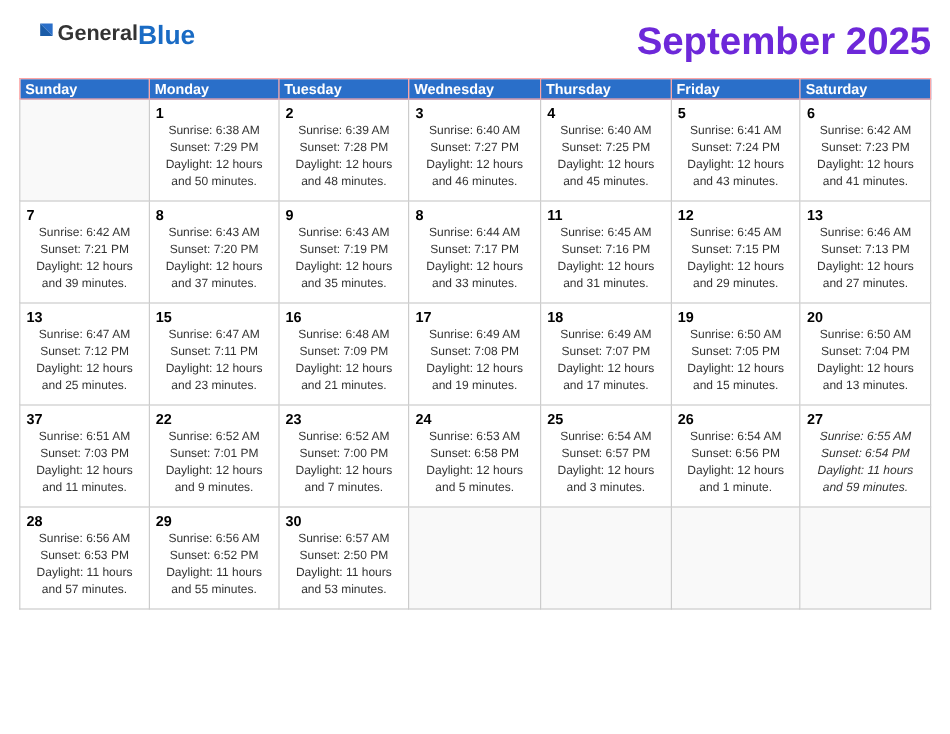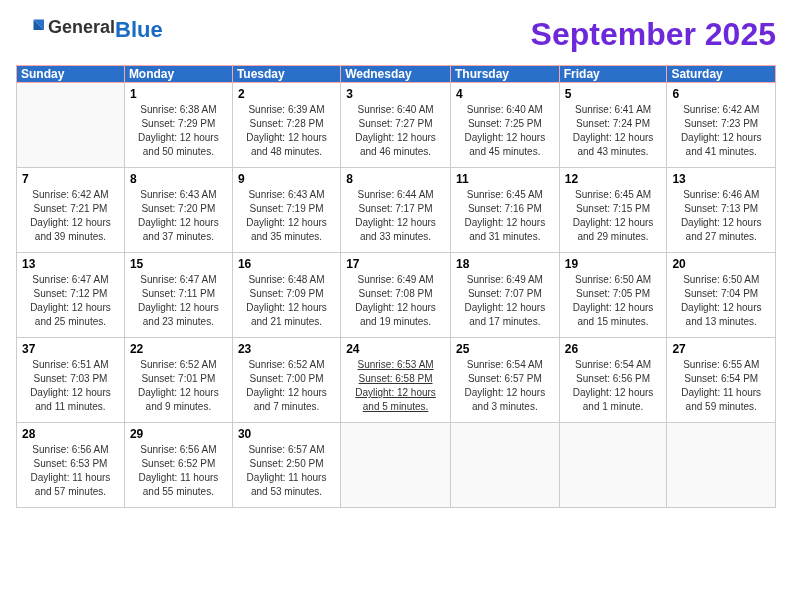--- a/index.html
+++ b/index.html
@@ -287,42 +287,42 @@
         </td>
         <td>
           <span class="day-num">23</span>
           <div class="day-info" style="white-space: pre-line;">Sunrise: 6:52 AM
 Sunset: 7:00 PM
 Daylight: 12 hours
 and 7 minutes.</div>
         </td>
         <td>
           <span class="day-num">24</span>
-          <div class="day-info" style="white-space: pre-line; text-decoration: underline;">Sunrise: 6:53 AM
+          <div class="day-info" style="white-space: pre-line;">Sunrise: 6:53 AM
 Sunset: 6:58 PM
 Daylight: 12 hours
 and 5 minutes.</div>
         </td>
         <td>
           <span class="day-num">25</span>
           <div class="day-info" style="white-space: pre-line;">Sunrise: 6:54 AM
 Sunset: 6:57 PM
 Daylight: 12 hours
 and 3 minutes.</div>
         </td>
         <td>
           <span class="day-num">26</span>
           <div class="day-info" style="white-space: pre-line;">Sunrise: 6:54 AM
 Sunset: 6:56 PM
 Daylight: 12 hours
 and 1 minute.</div>
         </td>
         <td>
           <span class="day-num">27</span>
-          <div class="day-info" style="white-space: pre-line;">Sunrise: 6:55 AM
+          <div class="day-info" style="white-space: pre-line; font-style: italic;">Sunrise: 6:55 AM
 Sunset: 6:54 PM
 Daylight: 11 hours
 and 59 minutes.</div>
         </td>
       </tr>
       <tr class="week-row">
         <td>
           <span class="day-num">28</span>
           <div class="day-info" style="white-space: pre-line;">Sunrise: 6:56 AM
 Sunset: 6:53 PM

